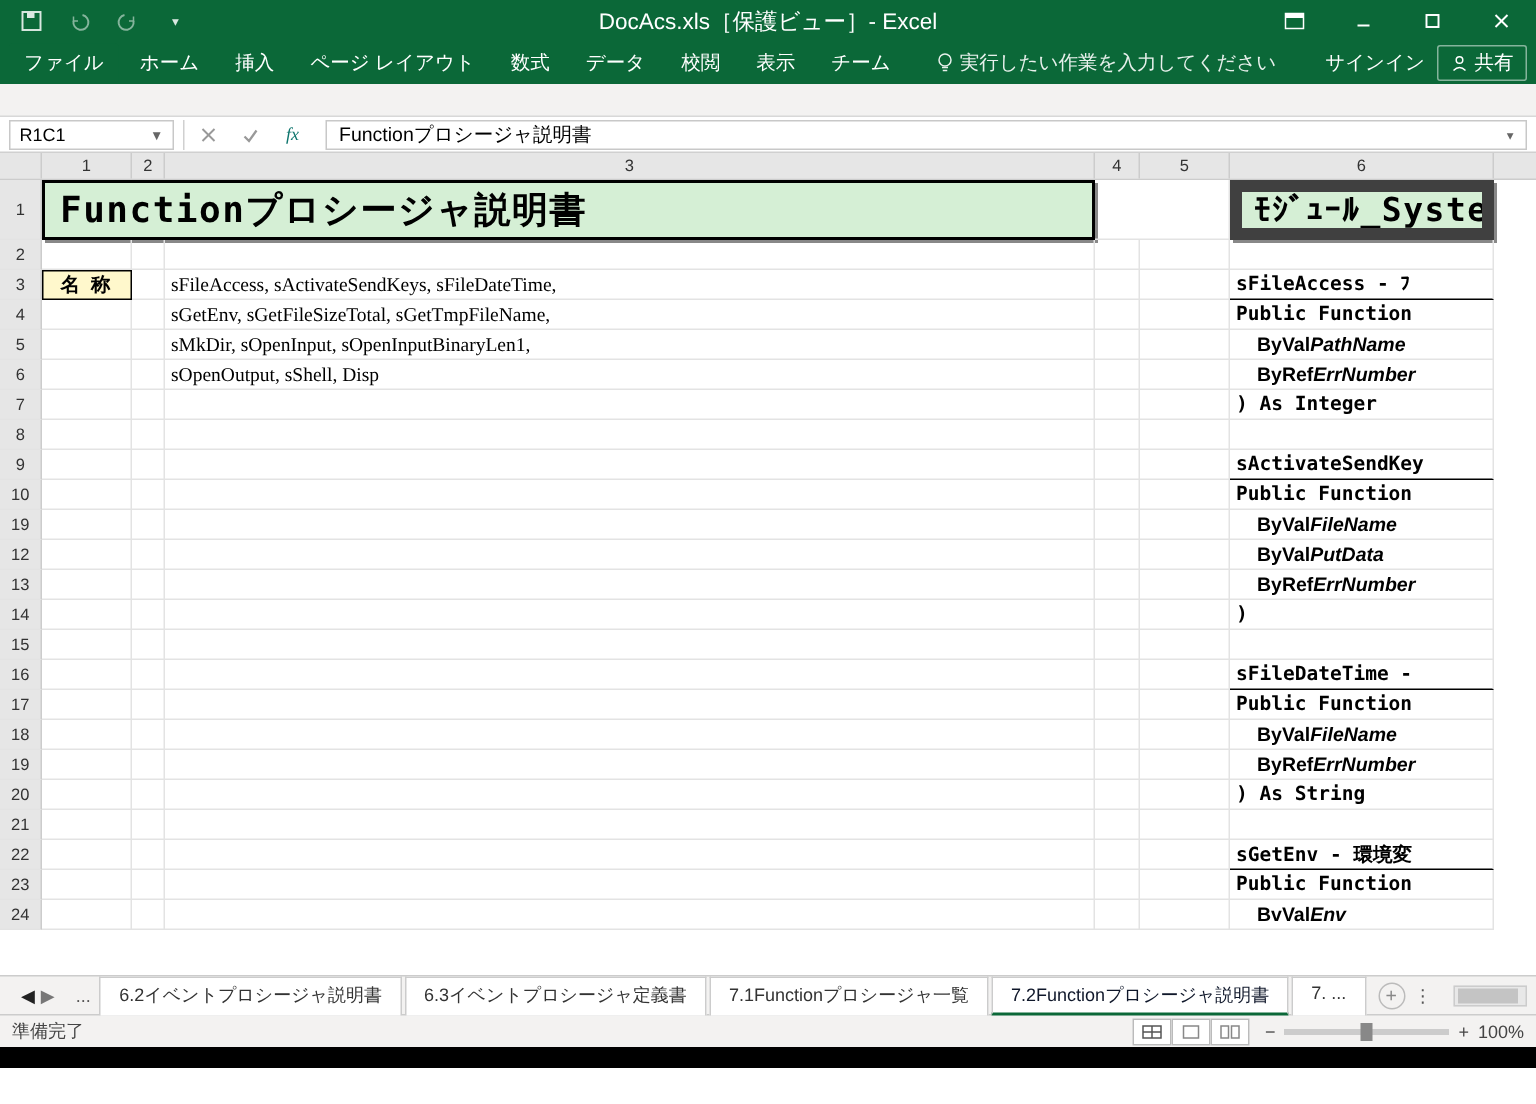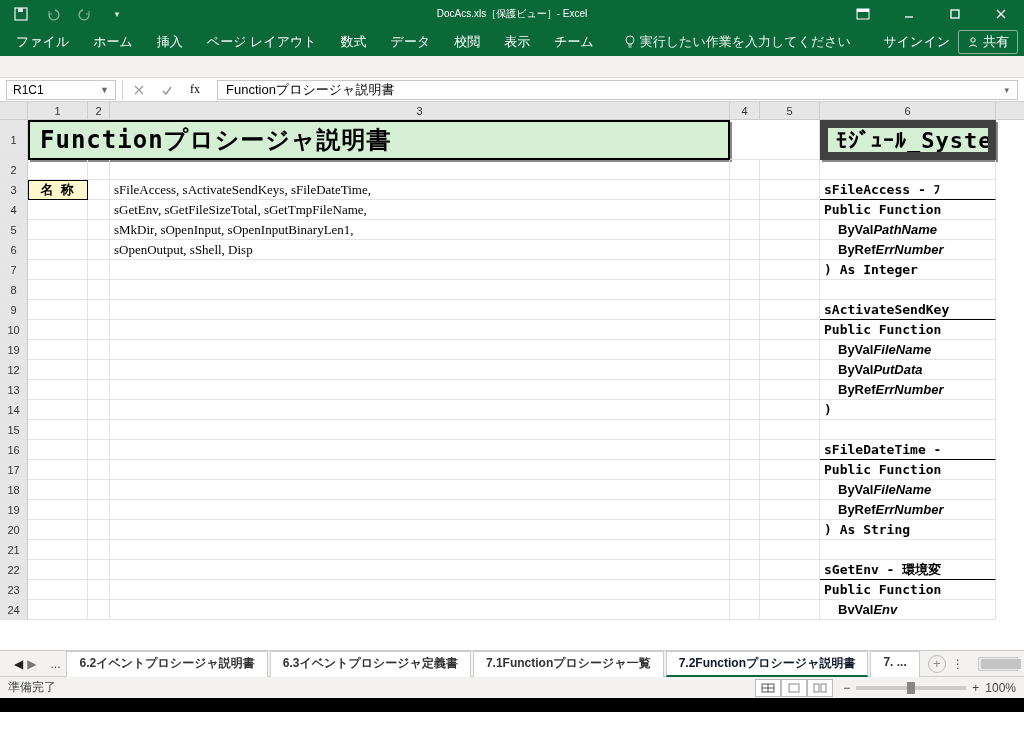--- a/index.html
+++ b/index.html
@@ -1,21 +1,21 @@
 <!DOCTYPE html>
 <html><head>
 <meta charset="utf-8">
 <style>
 * { margin: 0; padding: 0; box-sizing: border-box; font-family: 'Meiryo UI', 'MS PGothic', sans-serif; }
 body { background: #fff; width: 1024px; height: 736px; overflow: hidden; font-size: 12px; }
 
 .titlebar { background: #0b6838; height: 28px; display: flex; align-items: center; color: #fff; position: relative; }
 .qat { display: flex; align-items: center; gap: 6px; padding-left: 8px; }
 .qat-btn { width: 26px; height: 22px; display: flex; align-items: center; justify-content: center; opacity: .85; }
-.title-center { position: absolute; left: 50%; transform: translateX(-50%); font-size: 10px; }
+.title-center { position: absolute; left: 50%; transform: translateX(-50%); font-size: 15px; }
 .winctl { margin-left: auto; display: flex; align-items: center; }
 .winbtn { width: 46px; height: 28px; display: flex; align-items: center; justify-content: center; }
 
 .ribbon-tabs { background: #0b6838; height: 28px; display: flex; align-items: center; color: #fff; padding: 0 6px; gap: 4px; font-size: 13px; }
 .ribbon-tab { padding: 4px 10px; border-radius: 2px; white-space: nowrap; }
 .ribbon-tab.file { background: #0b6838; }
 .tell-me { display: flex; align-items: center; gap: 4px; padding: 3px 8px; margin-left: 8px; opacity: .9; }
 .signin { margin-left: auto; display: flex; align-items: center; gap: 8px; }
 .share { border: 1px solid rgba(255,255,255,.5); padding: 2px 8px; border-radius: 2px; display: flex; align-items: center; gap: 4px; }
 
@@ -176,21 +176,21 @@
       <svg width="12" height="12">
           <line x1="2" y1="2" x2="10" y2="10" stroke="#999" stroke-width="1.3"></line>
           <line x1="10" y1="2" x2="2" y2="10" stroke="#999" stroke-width="1.3"></line>
         </svg>
     </span>
     <span class="fb-ico">
       <svg width="12" height="12">
           <path d="M2 7 L5 10 L10 3" fill="none" stroke="#999" stroke-width="1.5"></path>
         </svg>
     </span>
-    <span class="fb-ico" style="font-family:serif; color:#000000;">fx</span>
+    <span class="fb-ico" style="font-style:italic; font-family:serif; color:#0f766e;">fx</span>
   </div>
   <div class="fb-input">
     <span>Functionプロシージャ説明書</span>
     <span class="fb-dd">▾</span>
   </div>
 </div>
 
 <div class="sheet-area">
   <div class="col-headers">
     <div class="corner"></div>
@@ -441,21 +441,21 @@
       </div>
     </div>
 </div>
 
 <div class="sheet-tabs">
   <div class="nav-arrows">
     <span>◀</span>
     <span>▶</span>
   </div>
   <span class="dots">...</span>
-  <div id="sheet-tabs-container" style="display:flex; gap:2px;font-weight:bold;">
+  <div id="sheet-tabs-container" style="display:flex; gap:2px;">
       <div class="sh-tab">6.2イベントプロシージャ説明書</div>
       <div class="sh-tab">6.3イベントプロシージャ定義書</div>
       <div class="sh-tab">7.1Functionプロシージャ一覧</div>
       <div class="sh-tab active">7.2Functionプロシージャ説明書</div>
       <div class="sh-tab">7. ...</div>
     </div>
   <span class="sh-add">+</span>
   <span class="dots" style="margin-left:4px;">⋮</span>
   <div class="h-scroll">
     <div class="h-track">

